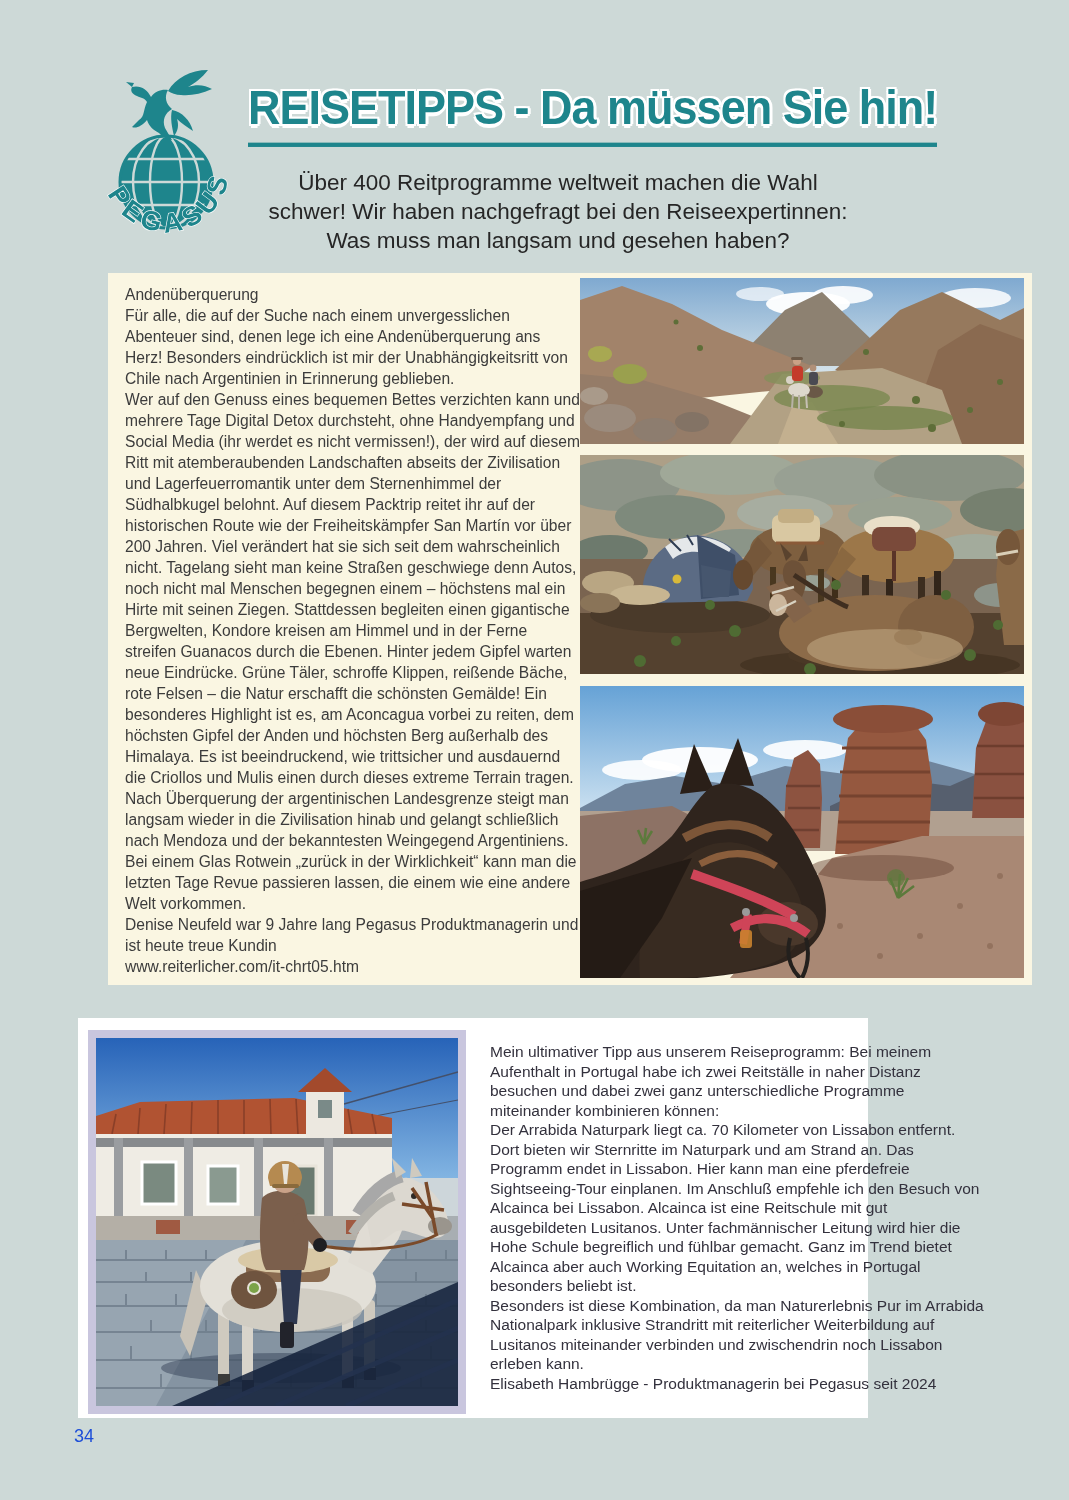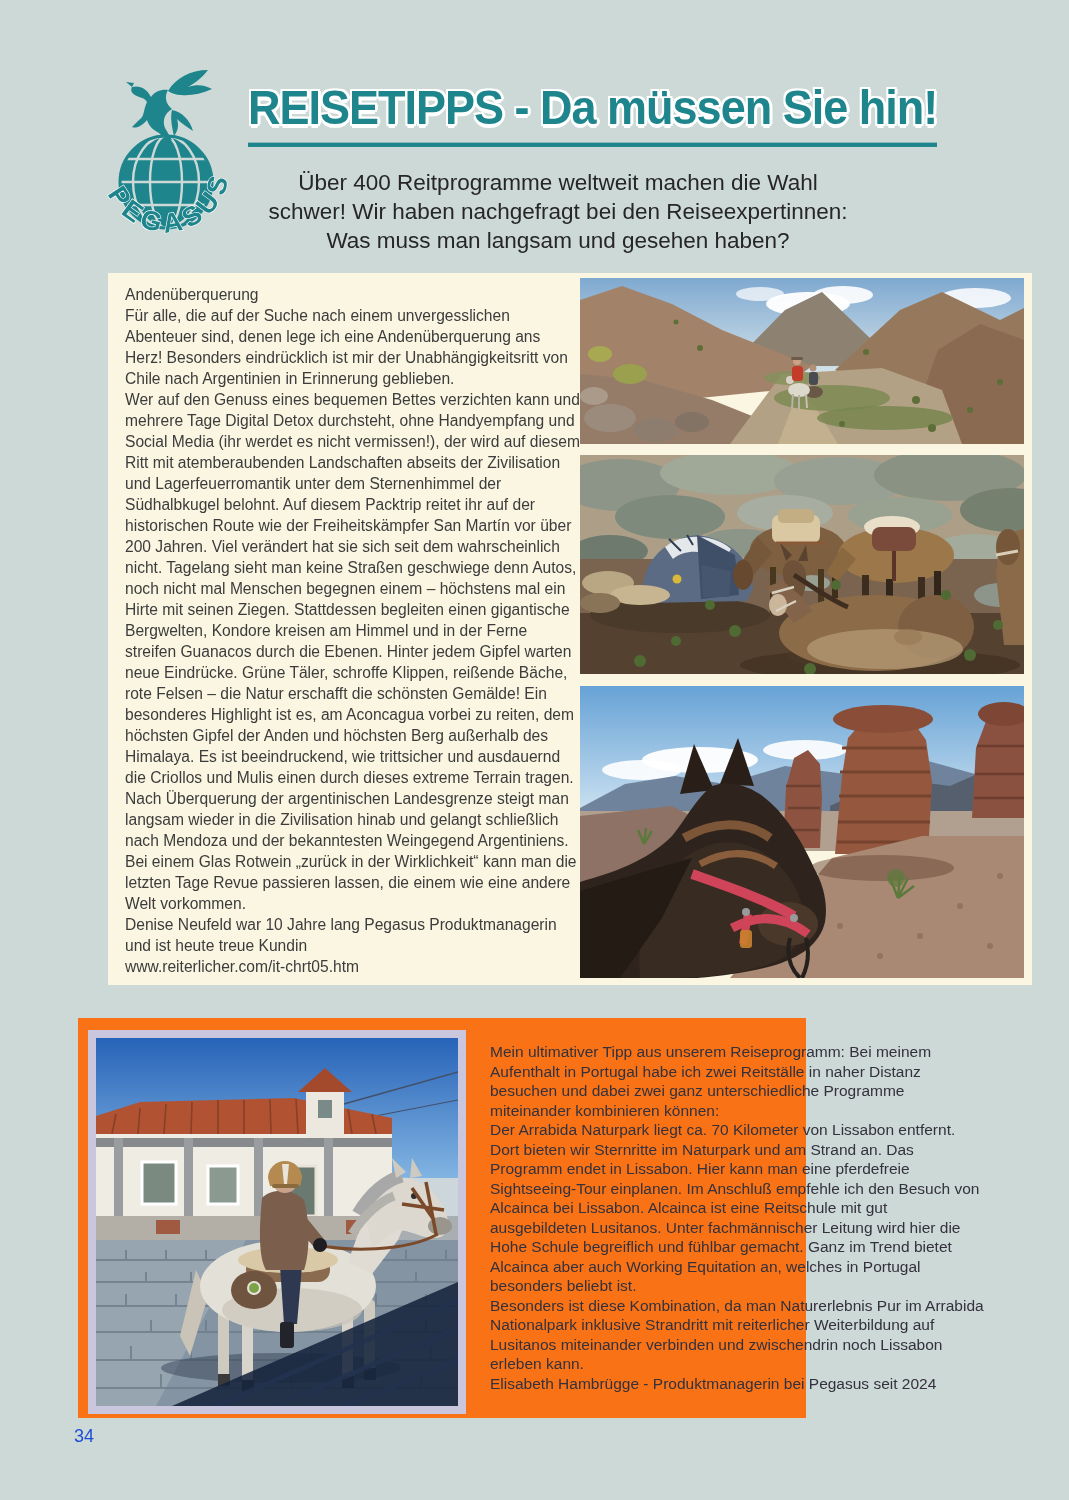--- a/index.html
+++ b/index.html
@@ -42,22 +42,22 @@
   }
   .andes-text p{margin:0;}
   .andes-photos{position:absolute;left:472px;top:0;width:444px;height:712px;}
   .ph{position:absolute;left:0;width:444px;display:block;}
   .ph1{top:5px;height:166px;}
   .ph2{top:182px;height:219px;}
   .ph3{top:413px;height:292px;}
 
   
   .portugal-box{
-    position:absolute;left:78px;top:1018px;width:728px;height:400px;
-    background:#f97316;
+    position:absolute;left:78px;top:1018px;width:790px;height:400px;
+    background:#ffffff;
   }
   .pt-photo-frame{
     position:absolute;left:10px;top:12px;
     border:8px solid #c9c6de;
     width:362px;height:368px;
     line-height:0;
   }
   .pt-text{
     position:absolute;left:412px;top:24px;width:494px;
     font-size:15.5px;line-height:19.5px;color:#33313d;
@@ -108,21 +108,21 @@
       <div>schwer! Wir haben nachgefragt bei den Reiseexpertinnen:</div>
       <div>Was muss man langsam und gesehen haben?</div>
     </div>
   </div>
 
   <section class="andes-box">
     <div class="andes-text" lang="de" style="hyphens:auto;">
       <p>Andenüberquerung</p>
       <p>Für alle, die auf der Suche nach einem unvergesslichen Abenteuer sind, denen lege ich eine Andenüberquerung ans Herz! Besonders eindrücklich ist mir der Unabhängigkeitsritt von Chile nach Argentinien in Erinnerung geblieben.</p>
       <p>Wer auf den Genuss eines bequemen Bettes verzichten kann und mehrere Tage Digital Detox durchsteht, ohne Handyempfang und Social Media (ihr werdet es nicht vermissen!), der wird auf diesem Ritt mit atemberaubenden Landschaften abseits der Zivilisation und Lagerfeuerromantik unter dem Sternenhimmel der Südhalbkugel belohnt. Auf diesem Packtrip reitet ihr auf der historischen Route wie der Freiheitskämpfer San Martín vor über 200 Jahren. Viel verändert hat sie sich seit dem wahrscheinlich nicht. Tagelang sieht man keine Straßen geschwiege denn Autos, noch nicht mal Menschen begegnen einem – höchstens mal ein Hirte mit seinen Ziegen. Stattdessen begleiten einen gigantische Bergwelten, Kondore kreisen am Himmel und in der Ferne streifen Guanacos durch die Ebenen. Hinter jedem Gipfel warten neue Eindrücke. Grüne Täler, schroffe Klippen, reißende Bäche, rote Felsen – die Natur erschafft die schönsten Gemälde! Ein besonderes Highlight ist es, am Aconcagua vorbei zu reiten, dem höchsten Gipfel der Anden und höchsten Berg außerhalb des Himalaya. Es ist beeindruckend, wie trittsicher und ausdauernd die Criollos und Mulis einen durch dieses extreme Terrain tragen. Nach Überquerung der argentinischen Landesgrenze steigt man langsam wieder in die Zivilisation hinab und gelangt schließlich nach Mendoza und der bekanntesten Weingegend Argentiniens. Bei einem Glas Rotwein „zurück in der Wirklichkeit“ kann man die letzten Tage Revue passieren lassen, die einem wie eine andere Welt vorkommen.</p>
-      <p>Denise Neufeld war 10 Jahre lang Pegasus Produktmanagerin und ist heute treue Kundin</p>
+      <p>Denise Neufeld war 9 Jahre lang Pegasus Produktmanagerin und ist heute treue Kundin</p>
       <p>www.reiterlicher.com/it-chrt05.htm</p>
     </div>
 
     <div class="andes-photos">
 
       <svg class="ph ph1" viewBox="0 0 444 166" preserveAspectRatio="none" role="img">
         <defs>
           <linearGradient id="sky1" x1="0" y1="0" x2="0" y2="1">
             <stop offset="0" stop-color="#7fa9d0"></stop>
               <stop offset="1" stop-color="#d9e6ec"></stop>

